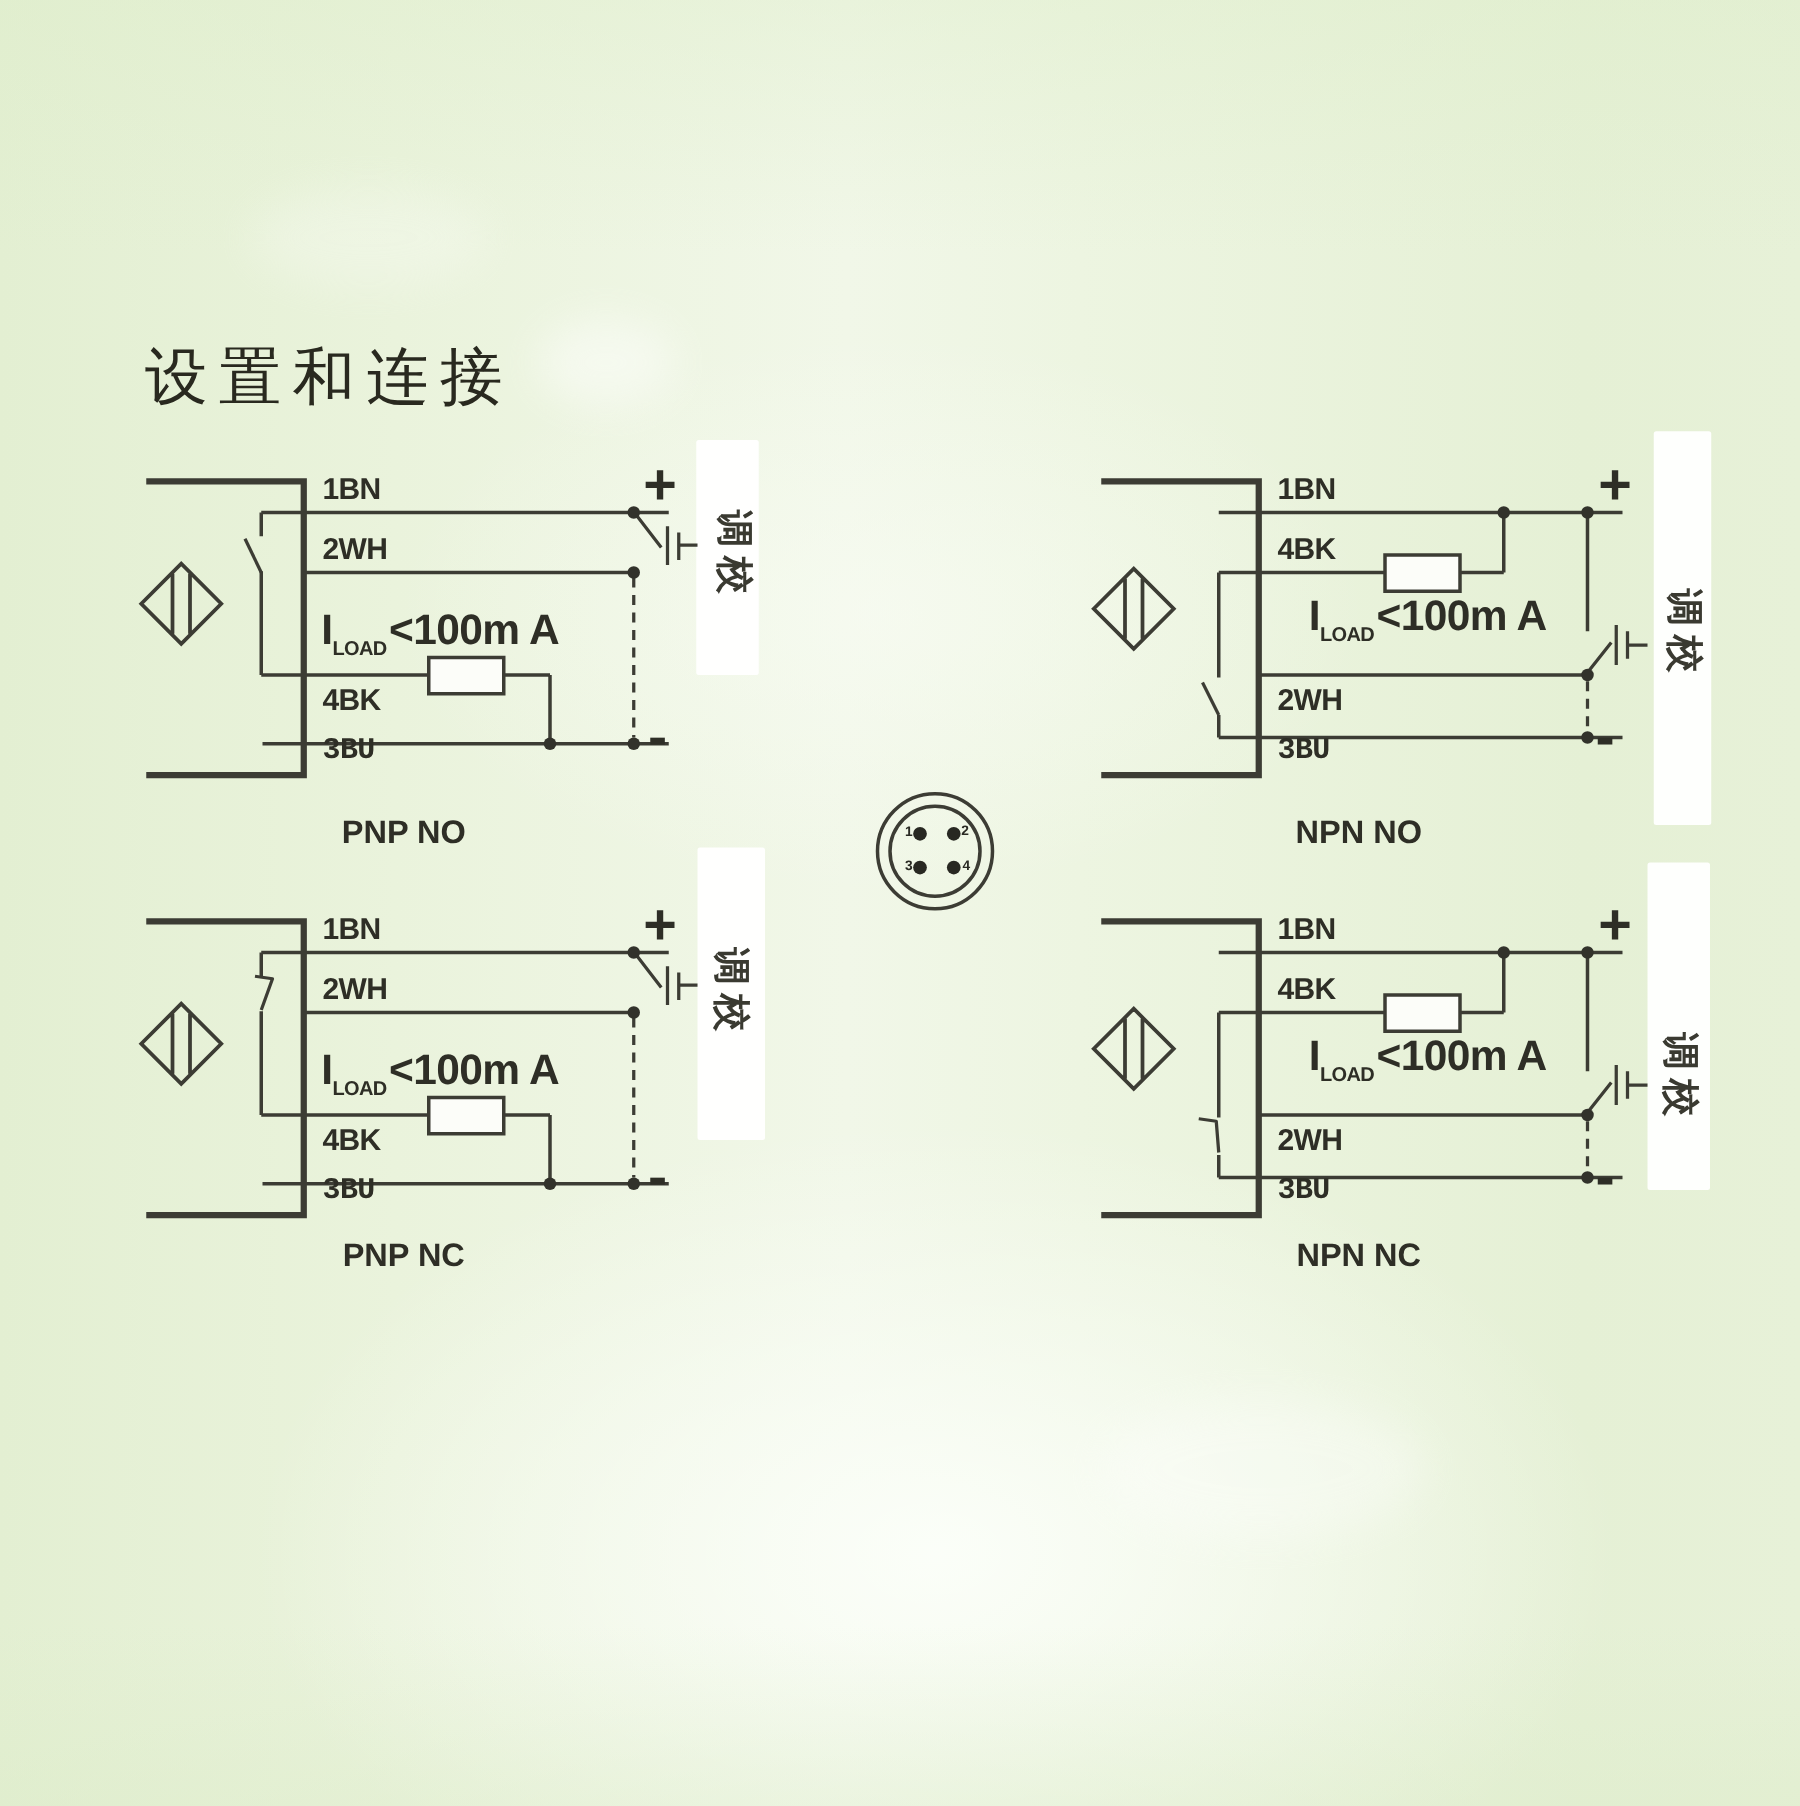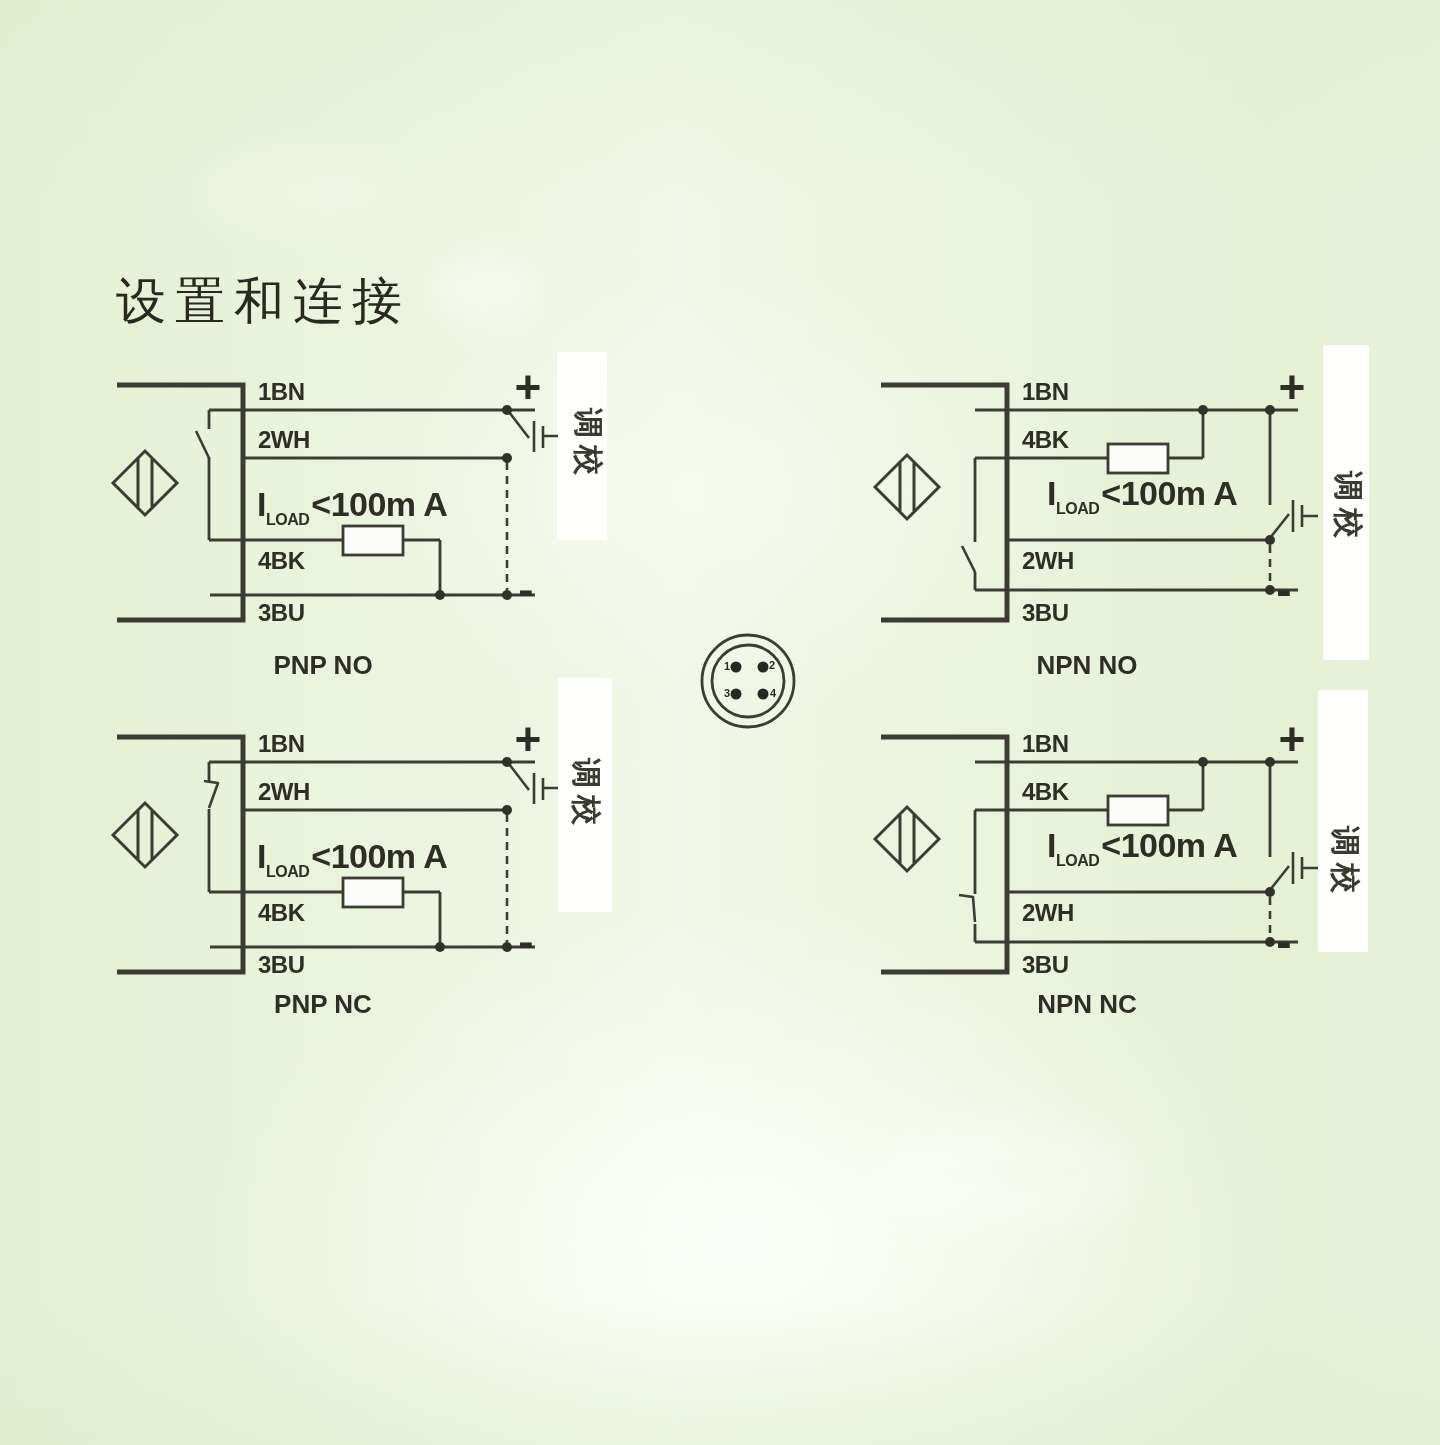--- a/index.html
+++ b/index.html
@@ -35,21 +35,21 @@
   .dot{fill:#32322b;stroke:none;}
   .pin{fill:#282822;stroke:none;}
 
   #page-title{position:absolute;left:116px;top:268px;margin:0;
     font-size:50px;font-weight:normal;color:#29291f;letter-spacing:9px;white-space:nowrap;}
 
   .diagram{position:absolute;width:440px;height:310px;color:#2e2e26;}
   #d-pnp-no{left:117px;top:385px;} #d-npn-no{left:881px;top:385px;}
   #d-pnp-nc{left:117px;top:737px;} #d-npn-nc{left:881px;top:737px;}
   .wl{position:absolute;left:141px;font-size:24px;font-weight:bold;line-height:34px;letter-spacing:-0.5px;white-space:nowrap;}
-  .w1{top:-10px;} .w2{top:38px;} .w3{top:159px;} .w4{top:211px;}
+  .w1{top:-10px;} .w2{top:38px;} .w3{top:159px;} .w4{top:199px;font-family:Liberation Mono, monospace;}
   .iload{position:absolute;left:140px;top:100px;font-size:34px;font-weight:bold;white-space:nowrap;letter-spacing:-0.5px;}
   .npn .iload{left:166px;top:89px;}
   .iload .sub{font-size:16px;position:relative;top:9px;letter-spacing:-0.5px;}
   .iload .val{margin-left:2px;}
   .plus{position:absolute;left:411px;top:-21px;transform:translateX(-50%);font-size:46px;font-weight:bold;line-height:46px;}
   .minus{position:absolute;top:181px;transform:translateX(-50%);font-size:46px;font-weight:bold;line-height:46px;}
   .pnp .minus{left:409px;} .npn .minus{left:403px;}
   .type{position:absolute;left:206px;transform:translateX(-50%);font-size:26px;font-weight:bold;white-space:nowrap;}
   .row1 .type{top:265px;} .row2 .type{top:252px;}
 

